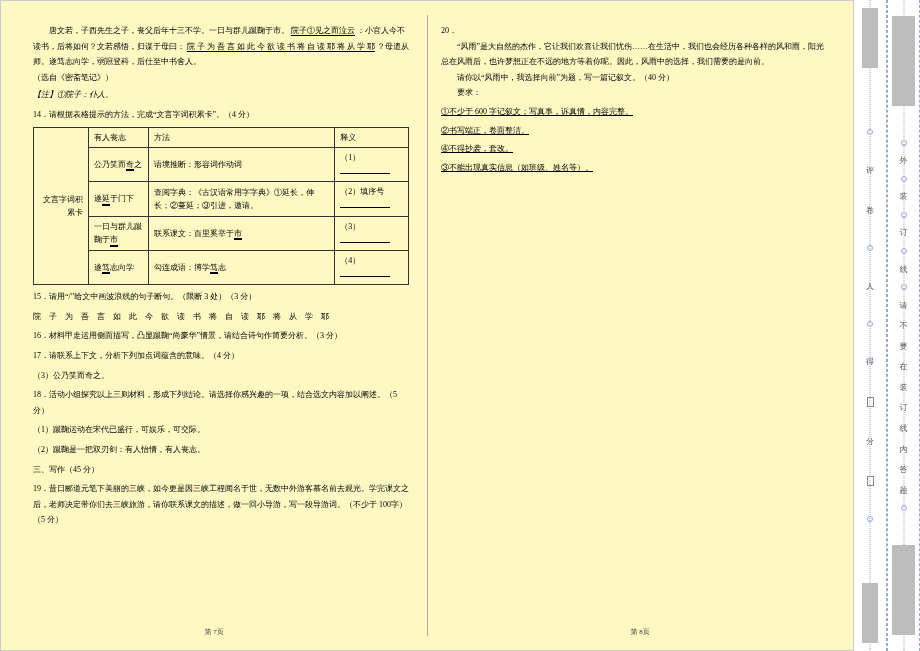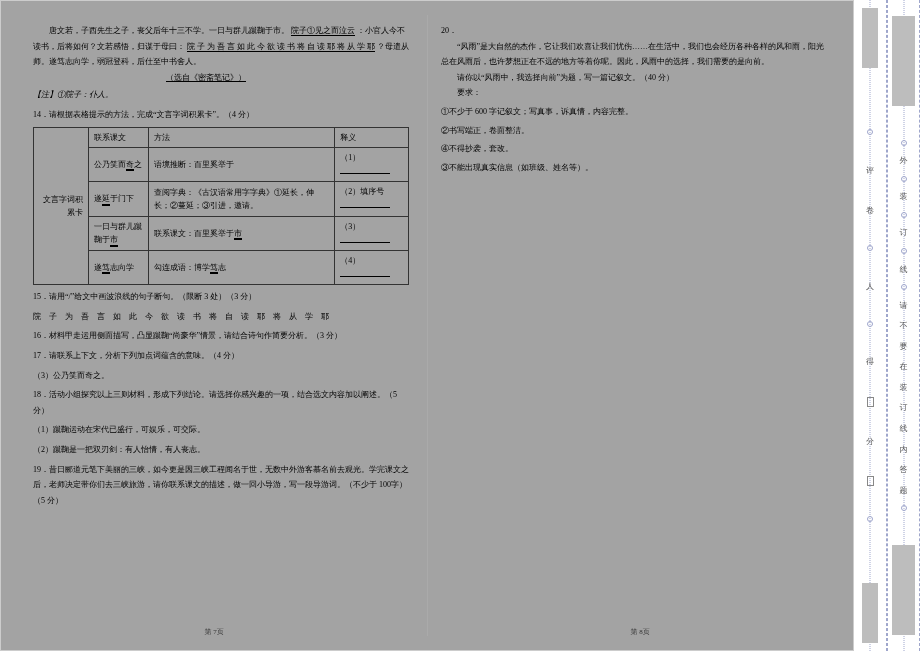--- a/index.html
+++ b/index.html
@@ -9,21 +9,21 @@
     height: 651px;
     background: #f0f0f0;
     font-family: "SimSun", "宋体", serif;
     font-size: 8px;
     color: #000;
     display: flex;
   }
   .paper-sheet {
     width: 854px;
     height: 651px;
-    background: #a3a3a3;
+    background: #fef9c3;
     border: 1px solid #ccc;
     display: flex;
     position: relative;
   }
   .page {
     width: 50%;
     height: 100%;
     padding: 22px 18px 24px 32px;
     position: relative;
     line-height: 1.95;
@@ -40,21 +40,21 @@
     position: absolute;
     bottom: 10px;
     left: 0; right: 0;
     text-align: center;
     font-size: 7px;
     color: #333;
   }
   p { margin: 0; }
   .para { text-indent: 2em; line-height: 1.95; }
   .no-indent { text-indent: 0; }
-  .right-align { text-align: center; padding-right: 30px; text-decoration: underline; }
+  .right-align { text-align: left; padding-right: 30px; }
   .underline { text-decoration: underline; text-underline-offset: 1.5px; }
   .double-u { border-bottom: double 2.4px #000; padding-bottom: 0.5px; }
   .note { margin-top: 2px; font-style: italic; }
   .q { margin-top: 4px; text-indent: 0; }
   .spaced { letter-spacing: 3px; }
   .blank { display: inline-block; border-bottom: 0.5px solid #000; min-width: 50px; height: 10px; vertical-align: baseline; }
 
   table.card {
     border-collapse: collapse;
     width: 100%;
@@ -64,21 +64,21 @@
   table.card th, table.card td {
     border: 0.5px solid #333;
     padding: 3px 5px;
     text-align: left;
     vertical-align: middle;
     line-height: 1.65;
   }
   table.card .rowh { width: 55px; text-align: right; vertical-align: middle; }
   table.card th { font-weight: normal; }
 
-  .numlist p { text-indent: 0; margin-top: 3px; }
+  .numlist p { text-indent: 0; margin-top: 3px; text-decoration: underline; }
 
   
   .spine {
     width: 33px;
     height: 651px;
     background: #fff;
     border-left: 0.5px dashed #9fa6cc;
     border-right: 0.5px dashed #9fa6cc;
     position: relative;
     overflow: hidden;
@@ -130,27 +130,27 @@
       <span>？母遣从师。遂笃志向学，弱冠登科，后仕至中书舍人。</span>
     </p>
     <p class="right-align">（选自《密斋笔记》）</p>
     <p class="note">【注】①院子：仆人。</p>
     <p class="q">14．请根据表格提示的方法，完成“文言字词积累卡”。（4 分）</p>
 
     <table class="card">
       <tbody>
           <tr>
         <th rowspan="5" class="rowh">文言字词积累卡</th>
-        <th>联系课文</th>
+        <th>有人丧志</th>
         <th>方法</th>
         <th>释义</th>
       </tr>
       <tr>
         <td>公乃笑而<span class="double-u">奇</span>之</td>
-        <td>语境推断：百里奚举于</td>
+        <td>语境推断：形容词作动词</td>
         <td><span>（1）</span><span class="blank"></span></td>
       </tr>
       <tr>
         <td>遂<span class="double-u">延</span>于门下</td>
         <td>查阅字典：《古汉语常用字字典》①延长，伸长；②蔓延；③引进，邀请。</td>
         <td><span>（2）填序号</span><br><span class="blank"></span></td>
       </tr>
       <tr>
         <td>一日与群儿蹴鞠于<span class="double-u">市</span></td>
         <td>联系课文：百里奚举于<span class="double-u">市</span></td>
@@ -165,20 +165,21 @@
       </table>
 
     <p class="q">15．请用“/”给文中画波浪线的句子断句。（限断 3 处）（3 分）</p>
     <p class="q spaced">院 子 为 吾 言 如 此 今 欲 读 书 将 自 读 耶 将 从 学 耶</p>
     <p class="q">16．材料甲走运用侧面描写，凸显蹴鞠“尚豪华”情景，请结合诗句作简要分析。（3 分）</p>
     <p class="q">17．请联系上下文，分析下列加点词蕴含的意味。（4 分）</p>
     <p class="q">（3）公乃笑而奇之。</p>
     <p class="q">18．活动小组探究以上三则材料，形成下列结论。请选择你感兴趣的一项，结合选文内容加以阐述。（5 分）</p>
     <p class="q">（1）蹴鞠运动在宋代已盛行，可娱乐，可交际。</p>
     <p class="q">（2）蹴鞠是一把双刃剑：有人怡情，有人丧志。</p>
+    <p class="q">三、写作（45 分）</p>
     <p class="q">19．昔日郦道元笔下美丽的三峡，如今更是因三峡工程闻名于世，无数中外游客慕名前去观光。学完课文之后，老师决定带你们去三峡旅游，请你联系课文的描述，做一回小导游，写一段导游词。（不少于 100字）（5 分）</p>
     <div class="page-num">第 7页</div>
   </div>
 
   <div class="page right">
     <p class="no-indent">20．</p>
     <p class="para">“风雨”是大自然的杰作，它让我们欢喜让我们忧伤……在生活中，我们也会经历各种各样的风和雨，阳光总在风雨后，也许梦想正在不远的地方等着你呢。因此，风雨中的选择，我们需要的是向前。</p>
     <p class="para">请你以“风雨中，我选择向前”为题，写一篇记叙文。（40 分）</p>
     <p class="para">要求：</p>
     <div class="numlist">

